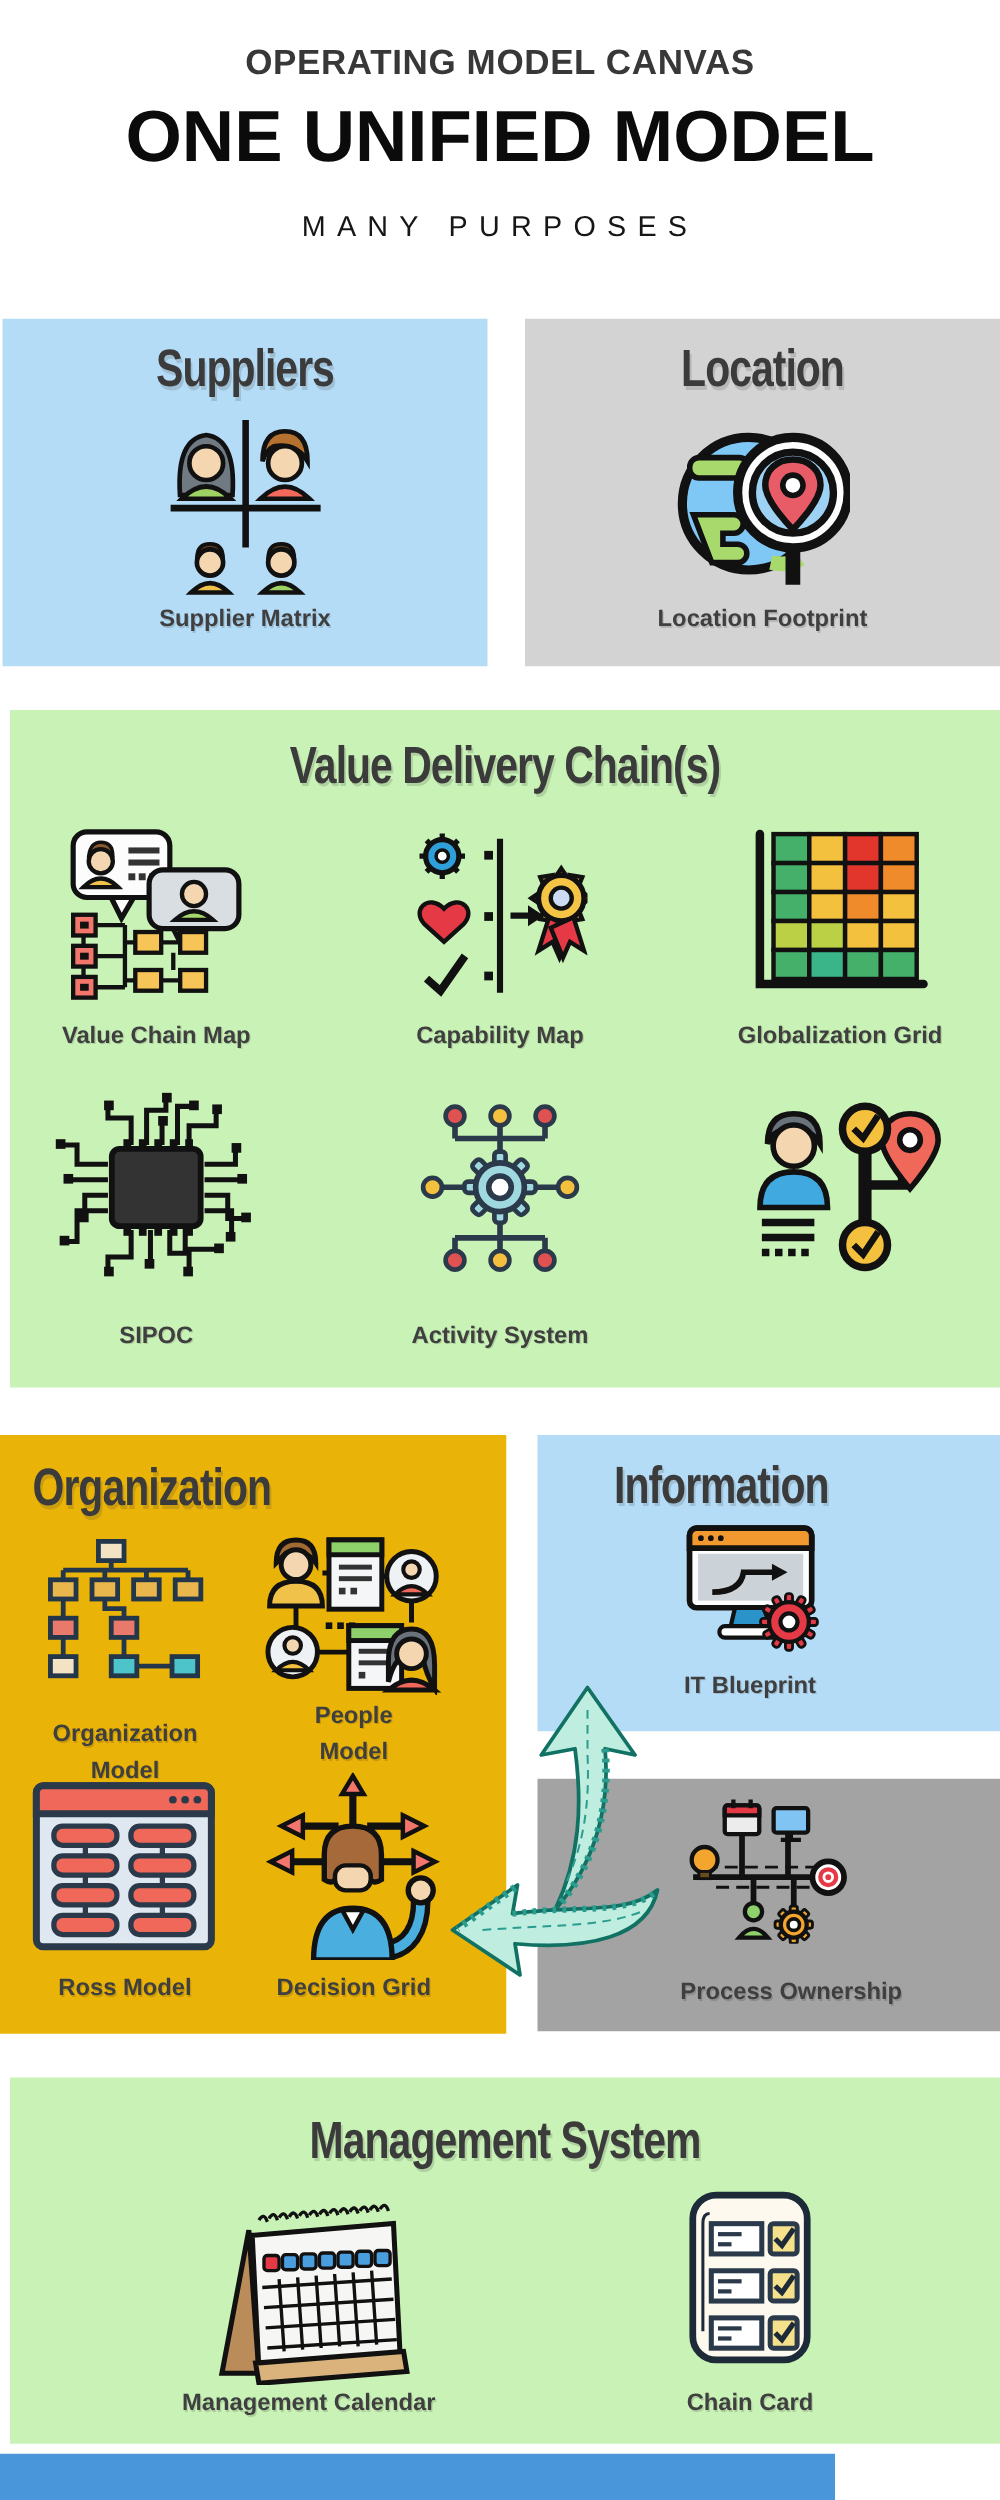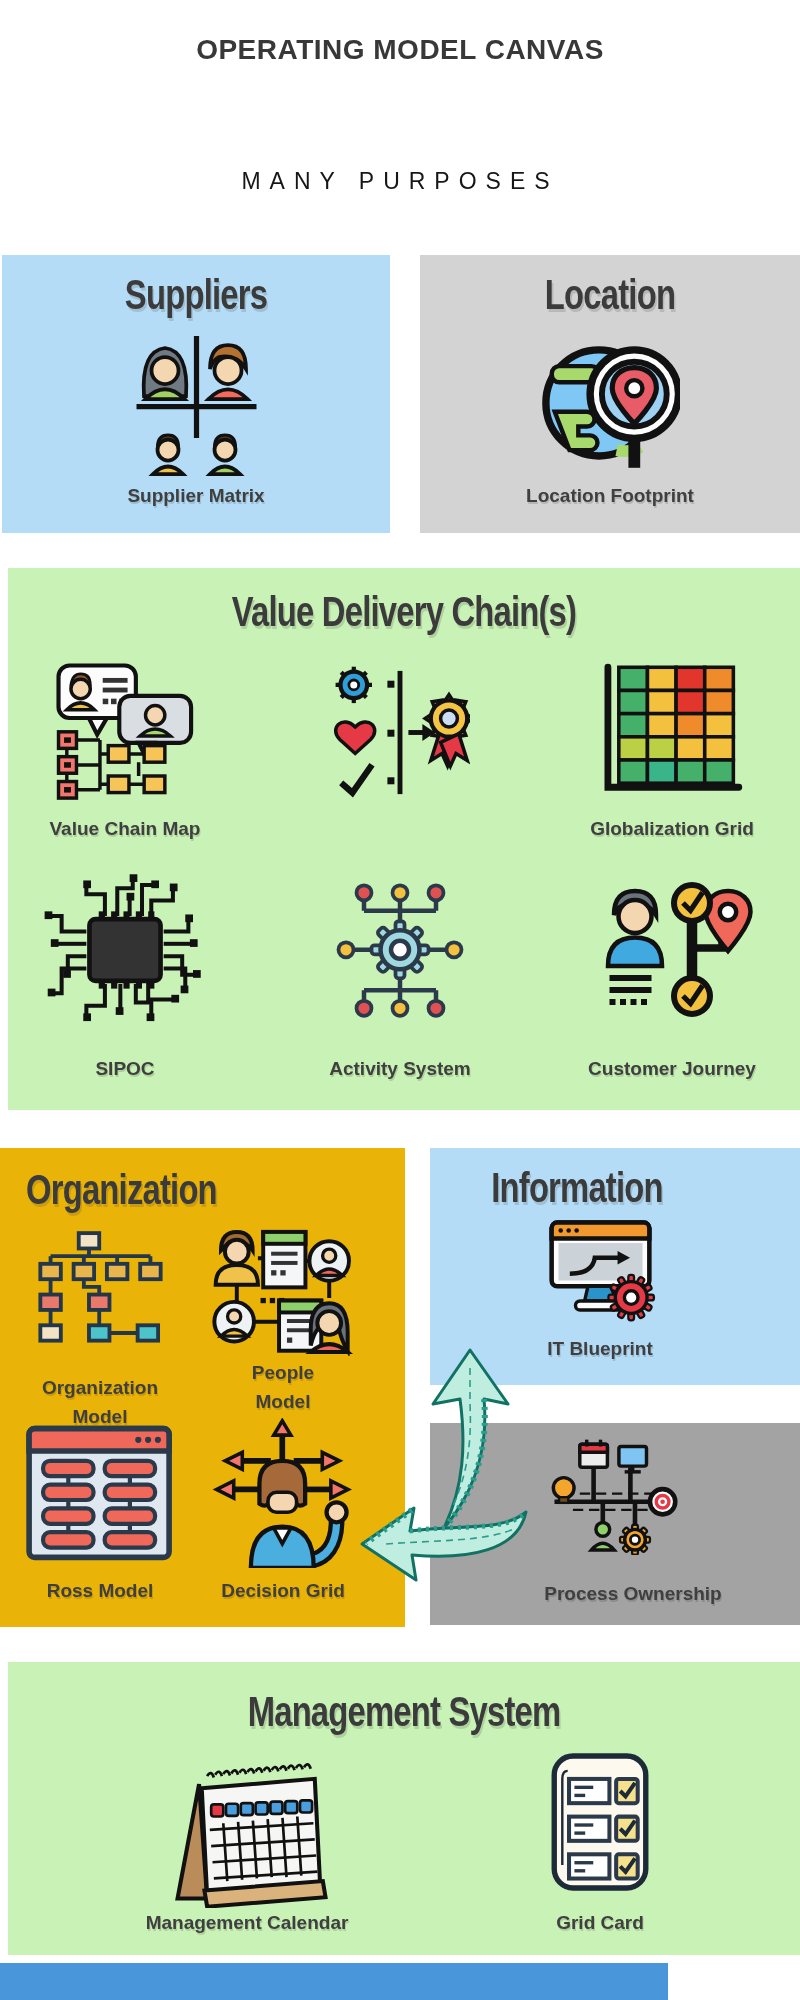--- a/index.html
+++ b/index.html
@@ -16,20 +16,21 @@
   .cell{position:absolute;}
   .icon-wrap{position:absolute;left:0;width:100%;display:flex;justify-content:center;}
   .hdr{position:absolute;width:100%;text-align:center;}
 </style>
 </head>
 <body>
 
 <div id="canvas">
 
   <div class="hdr" style="top:34px;font-size:28px;font-weight:800;color:#383838;letter-spacing:0.5px;">OPERATING MODEL CANVAS</div>
+  <div class="hdr" style="top:76px;font-size:58px;font-weight:800;color:#0b0b0b;letter-spacing:0px;">ONE UNIFIED MODEL</div>
   <div class="hdr" style="top:168px;font-size:23px;font-weight:400;color:#161616;letter-spacing:9px;">MANY PURPOSES</div>
 
   <div class="panel" style="left: 2px; top: 255px; width: 388px; height: 278px; background: rgb(181, 220, 247);" x-bg="#b5dcf7">
     <div class="panel-title" style="top:16px;">Suppliers</div>
     <div class="icon-wrap" style="top:72px;">
       <svg width="135" height="150" viewBox="0 0 90 100">
         <line x1="45" y1="6" x2="45" y2="74" stroke="#111" stroke-width="3.5"></line>
         <line x1="5" y1="53" x2="85" y2="53" stroke="#111" stroke-width="3.5"></line>
 
         <path d="M10,46 Q8,16 24,14 Q40,16 38,46 Z" fill="#707a82" stroke="#111" stroke-width="2.5"></path>
@@ -137,20 +138,21 @@
               <polygon points="73,52 79,53 75,47"></polygon>
                 <polygon points="97,52 91,53 95,47"></polygon>
             </g>
             <circle cx="85" cy="40" r="13" fill="#f6c445" stroke="#111" stroke-width="3"></circle>
             <circle cx="85" cy="40" r="6" fill="#ccdcf2" stroke="#111" stroke-width="2.5"></circle>
             <path d="M78,51 l-6,19 l8,-5 l4,9 l7,-17 Z" fill="#e63946" stroke="#111" stroke-width="2.5"></path>
             <path d="M92,51 l6,19 l-8,-5 l-4,9 l-7,-17 Z" fill="#e63946" stroke="#111" stroke-width="2.5"></path>
           </g>
         </svg>
       </div>
+      <div class="item-label" style="top:246px;">Capability Map</div>
     </div>
 
     <div class="cell" style="left:554px;top:0;width:220px;height:300px;">
       <div class="icon-wrap" style="top:92px;">
         <svg width="150" height="140" viewBox="0 0 110 100">
           <g stroke="#111" stroke-width="2.6">
             <rect x="16" y="4" width="21" height="17" fill="#45b06a"></rect>
               <rect x="37" y="4" width="21" height="17" fill="#f3c13e"></rect>
               <rect x="58" y="4" width="21" height="17" fill="#e2352c"></rect>
               <rect x="79" y="4" width="21" height="17" fill="#ef8b2a"></rect>
@@ -286,21 +288,20 @@
           <circle cx="30" cy="31" r="11" fill="#f4d7b0" stroke="#111" stroke-width="3"></circle>
           <path d="M12,64 Q12,45 30,45 Q48,45 48,64 Z" fill="#3fa9e0" stroke="#111" stroke-width="3"></path>
           <rect x="13" y="70" width="28" height="4" fill="#111"></rect>
           <rect x="13" y="78" width="28" height="4" fill="#111"></rect>
           <rect x="13" y="86" width="4" height="4" fill="#111"></rect>
             <rect x="20" y="86" width="4" height="4" fill="#111"></rect>
             <rect x="27" y="86" width="4" height="4" fill="#111"></rect>
             <rect x="34" y="86" width="4" height="4" fill="#111"></rect>
         </svg>
       </div>
-      <div class="item-label" style="top:486px;">Customer Journey</div>
     </div>
   </div>
 
   <div class="panel" style="left: 0px; top: 1148px; width: 405px; height: 479px; background: #eab308;">
     <div class="panel-title" style="top:18px;left:26px;width:auto;text-align:left;transform-origin:left top;">Organization</div>
 
     <div class="cell" style="left:10px;top:0;width:180px;height:479px;">
       <div class="icon-wrap" style="top:80px;">
         <svg width="145" height="128" viewBox="0 0 110 100">
           <g fill="none" stroke="#23364a" stroke-width="3">
@@ -556,19 +557,19 @@
           </g>
           <g>
             <rect x="17" y="76" width="30" height="18" fill="#fff" stroke="#2b3a4a" stroke-width="3"></rect>
             <rect x="21" y="81" width="14" height="2.5" fill="#2b3a4a"></rect>
               <rect x="21" y="87" width="8" height="2.5" fill="#2b3a4a"></rect>
             <rect x="52" y="76" width="16" height="18" rx="2" fill="#f5e08c" stroke="#2b3a4a" stroke-width="3"></rect>
             <polyline points="55,85 59,89 66,79" fill="none" stroke="#1d2a38" stroke-width="3"></polyline>
           </g>
         </svg>
       </div>
-      <div class="item-label" style="top:246px;">Grid Card</div>
+      <div class="item-label" style="top:246px;">Chain Card</div>
     </div>
   </div>
 
   <div class="abs" style="left: 0px; top: 1963px; width: 668px; height: 37px; background: rgb(74, 150, 219);"></div>
 
 </div>
 
 </body></html>

